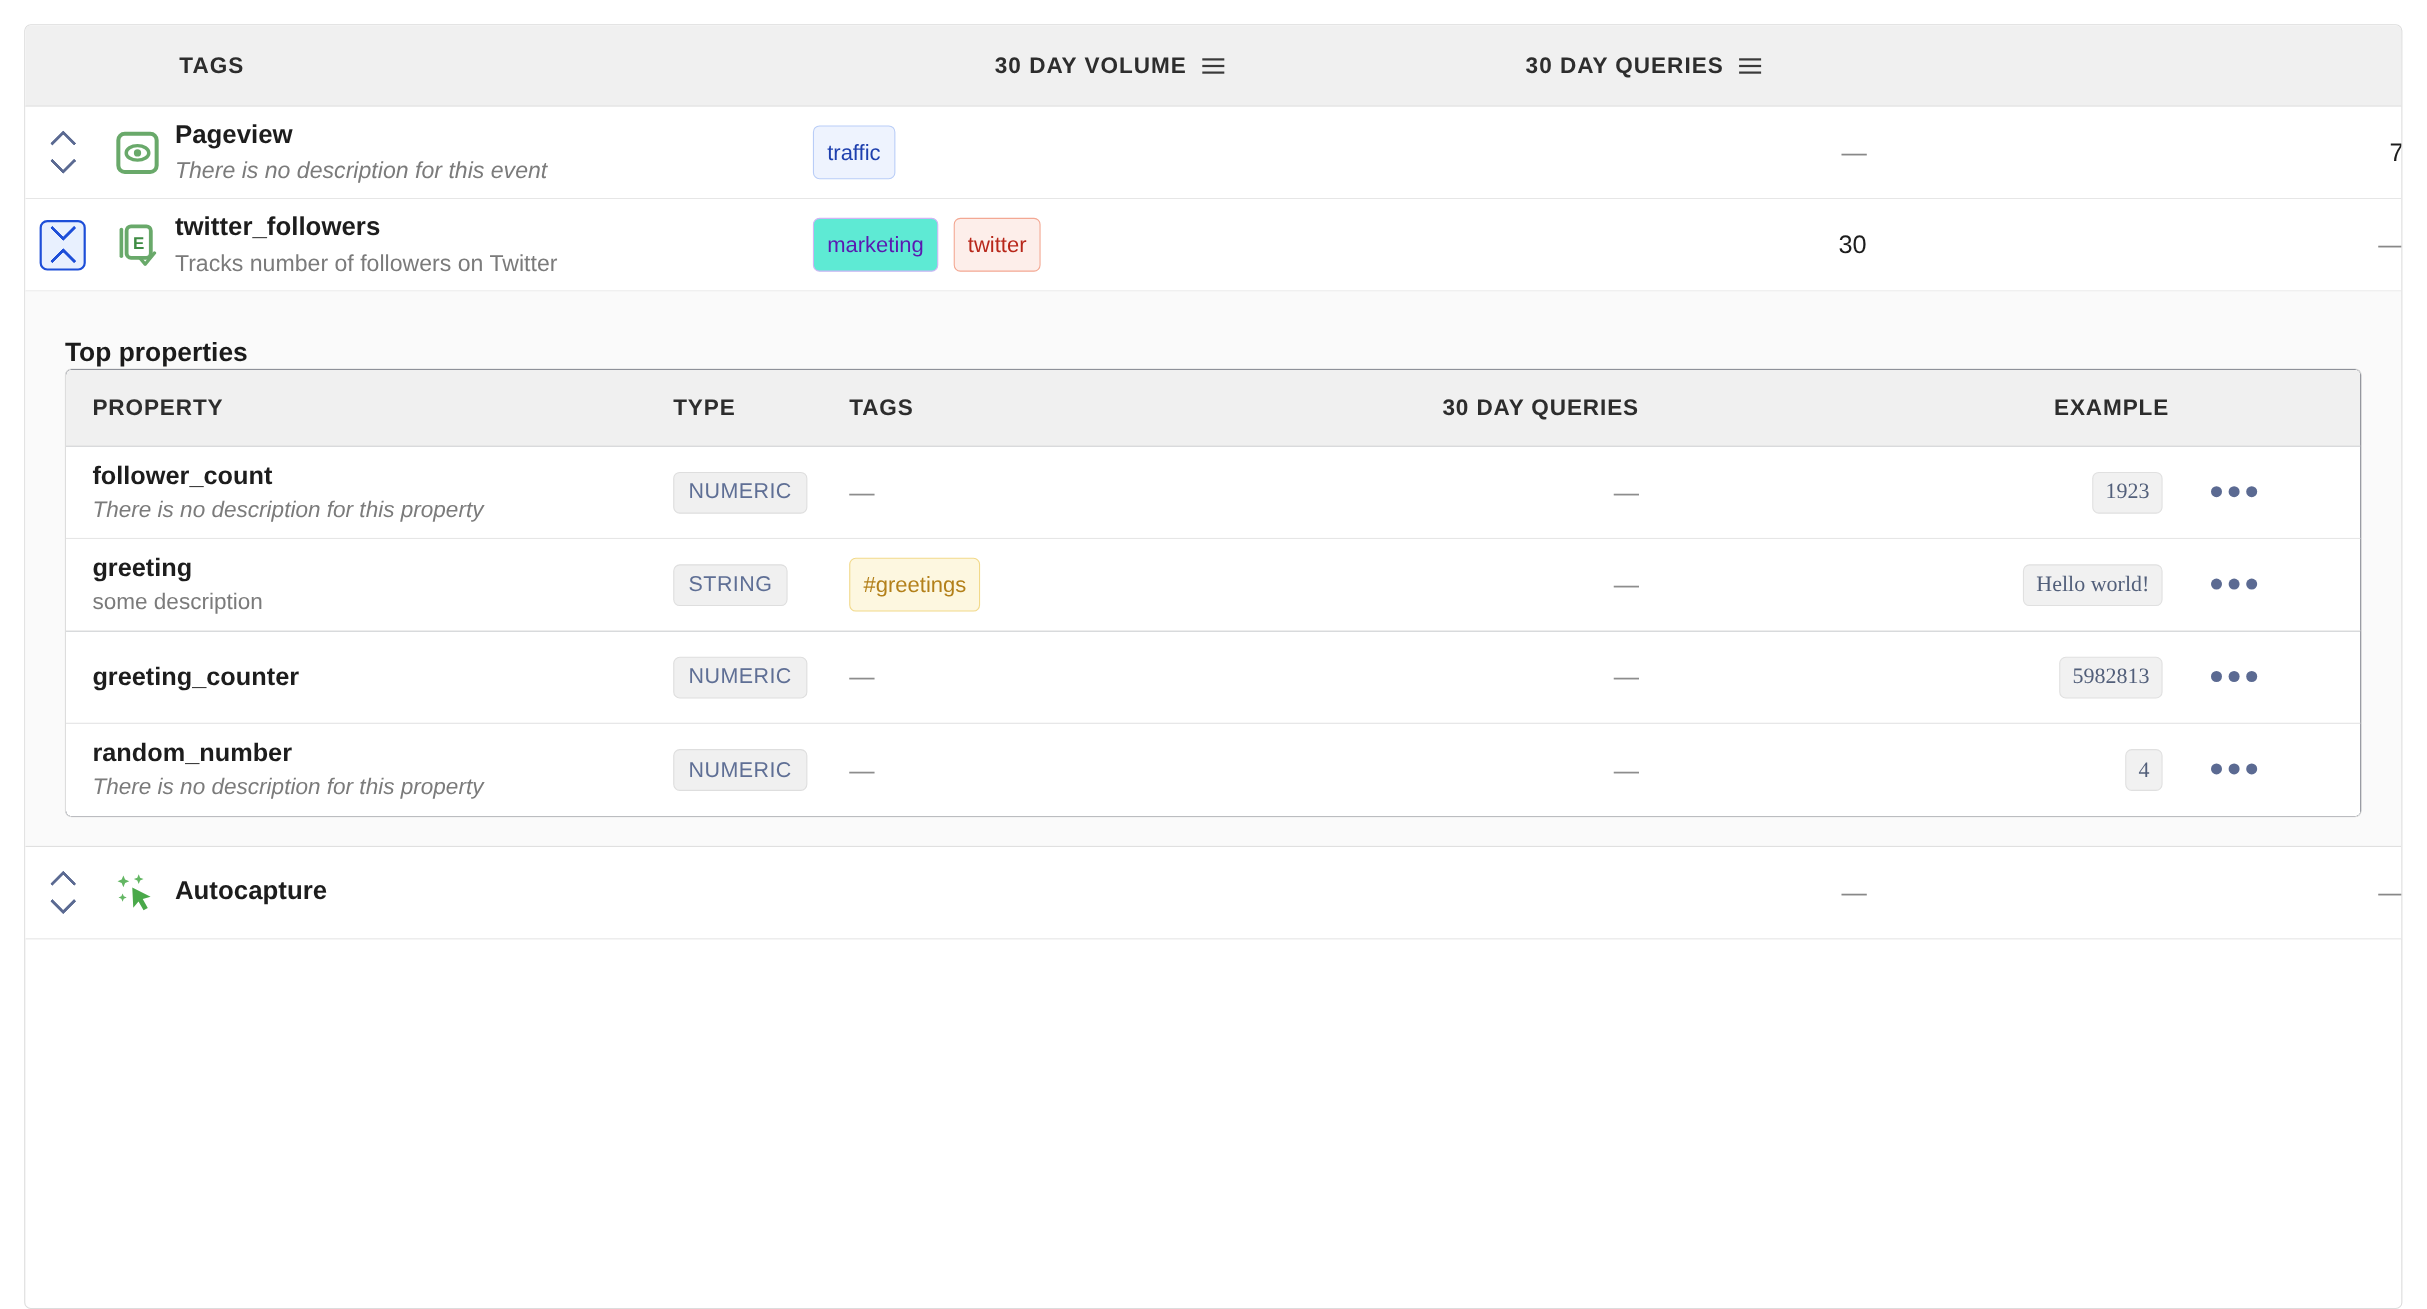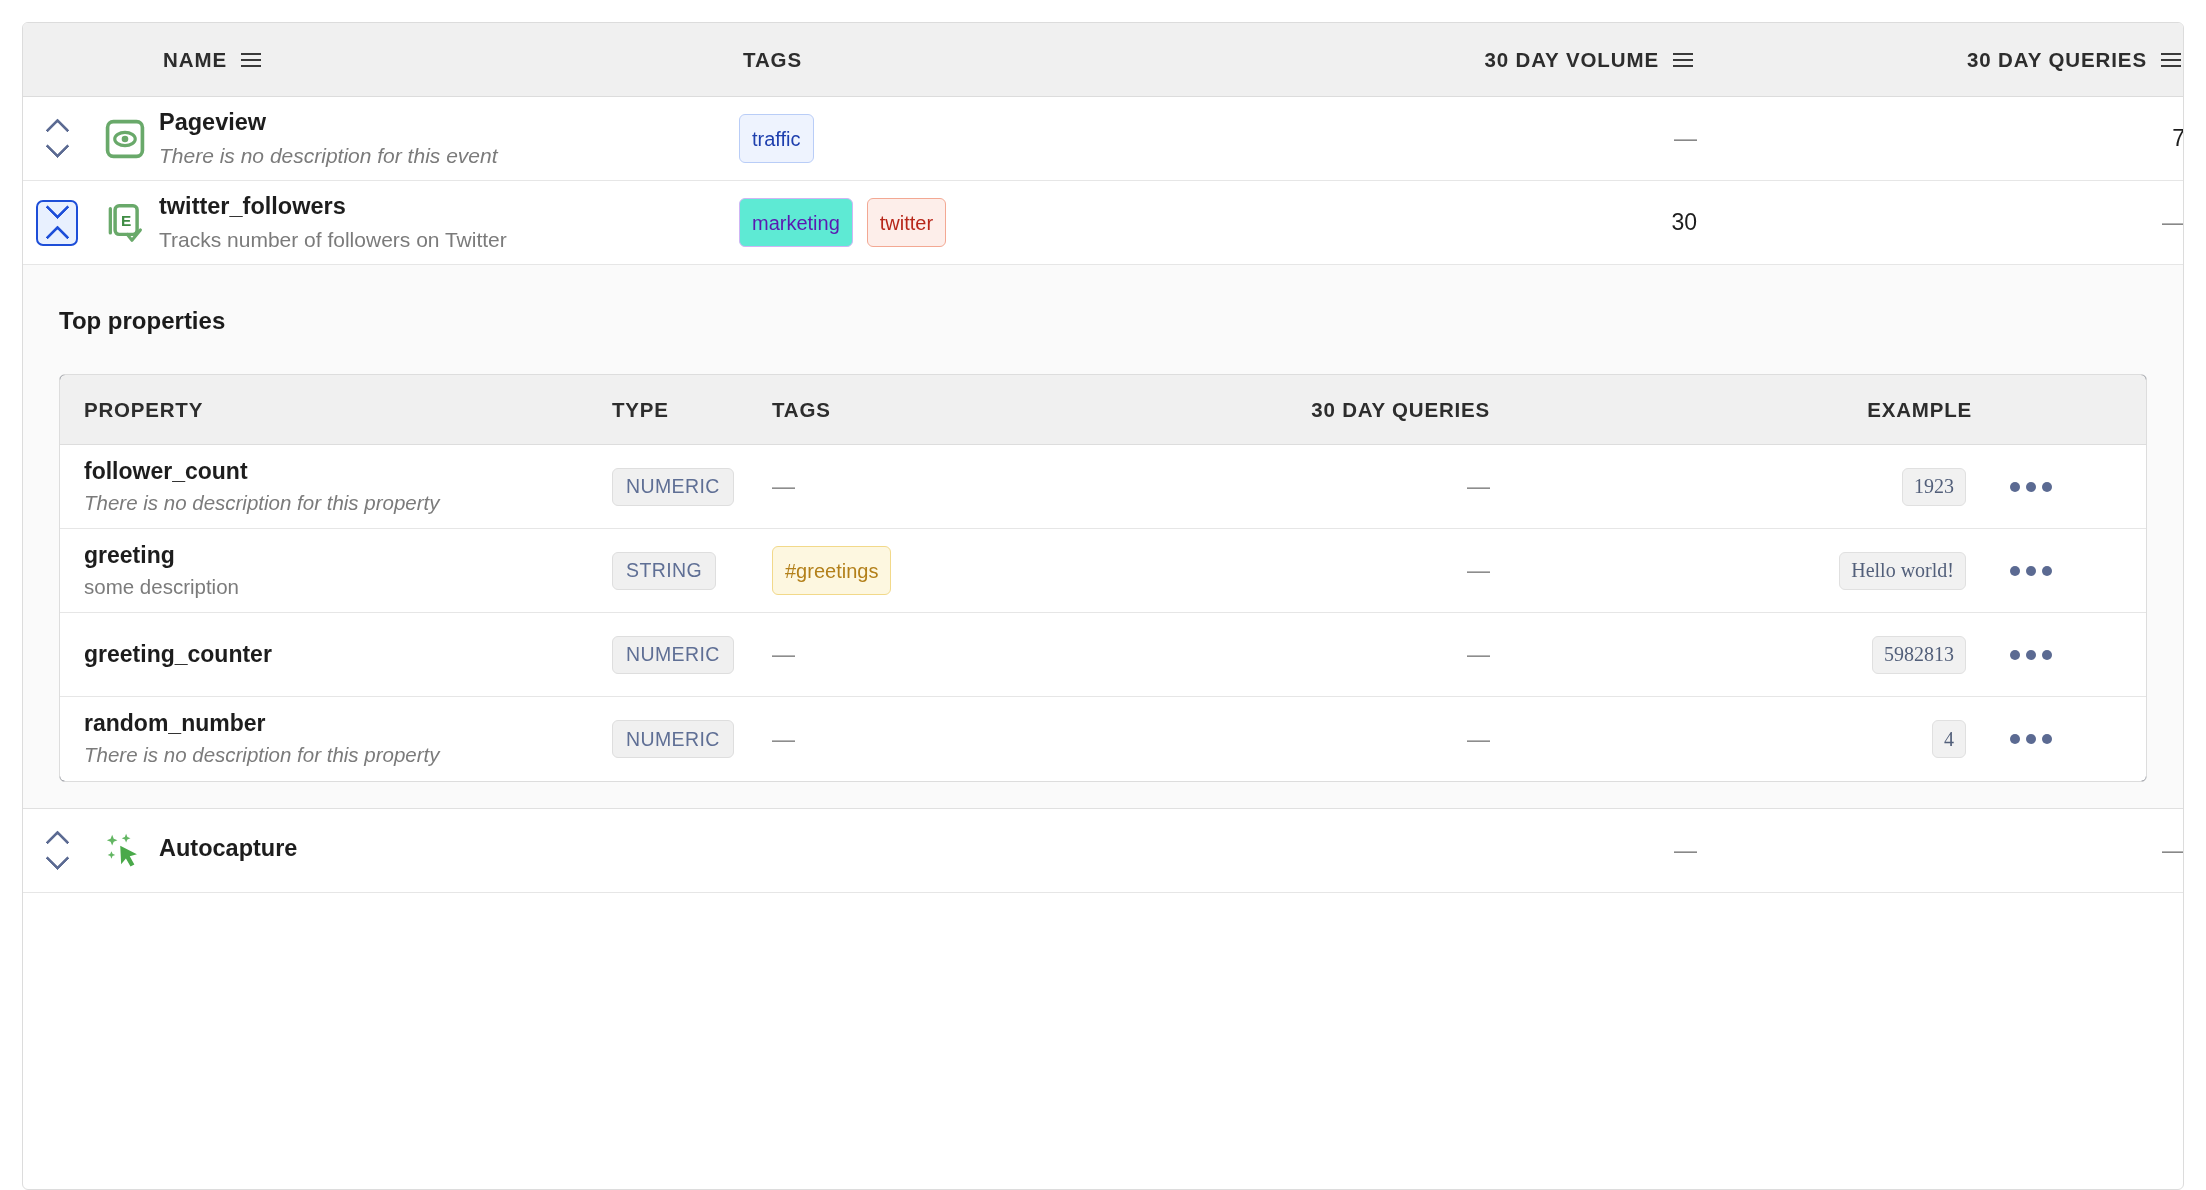--- a/index.html
+++ b/index.html
@@ -155,21 +155,20 @@
     font-size: 22.5px; color: #222; margin: 12px 0 20px 14px;
   }
 
   .props-table {
     margin-left: 14px;
     margin-right: 14px;
     border: 1px solid #dddddd;
     border-radius: 6px;
     overflow: hidden;
     background: #0f172a;
-    margin-top: 39px;
   }
   .props-head {
     display: flex; align-items: center;
     background: #f0f0f0;
     height: 70px;
     border-bottom: 1px solid #dddddd;
   }
   .p-col-name { width: 548px; flex: 0 0 548px; }
   .p-col-type { width: 160px; flex: 0 0 160px; }
   .p-col-tags { width: 308px; flex: 0 0 308px; }
@@ -230,28 +229,20 @@
 </style>
 </head>
 <body>
 
 <div class="page">
   <div class="events-table">
 
     <div class="events-head">
       <div class="col-expand"></div>
       <div class="col-icon"></div>
-      <div class="col-name hcell">
-        <span>NAME</span>
-        <span class="sort-glyph">
-            <i></i>
-            <i></i>
-            <i></i>
-          </span>
-      </div>
       <div class="col-tags hcell">
         <span>TAGS</span>
       </div>
       <div class="col-vol hcell right">
         <span>30 DAY VOLUME</span>
         <span class="sort-glyph">
             <i></i>
             <i></i>
             <i></i>
           </span>

